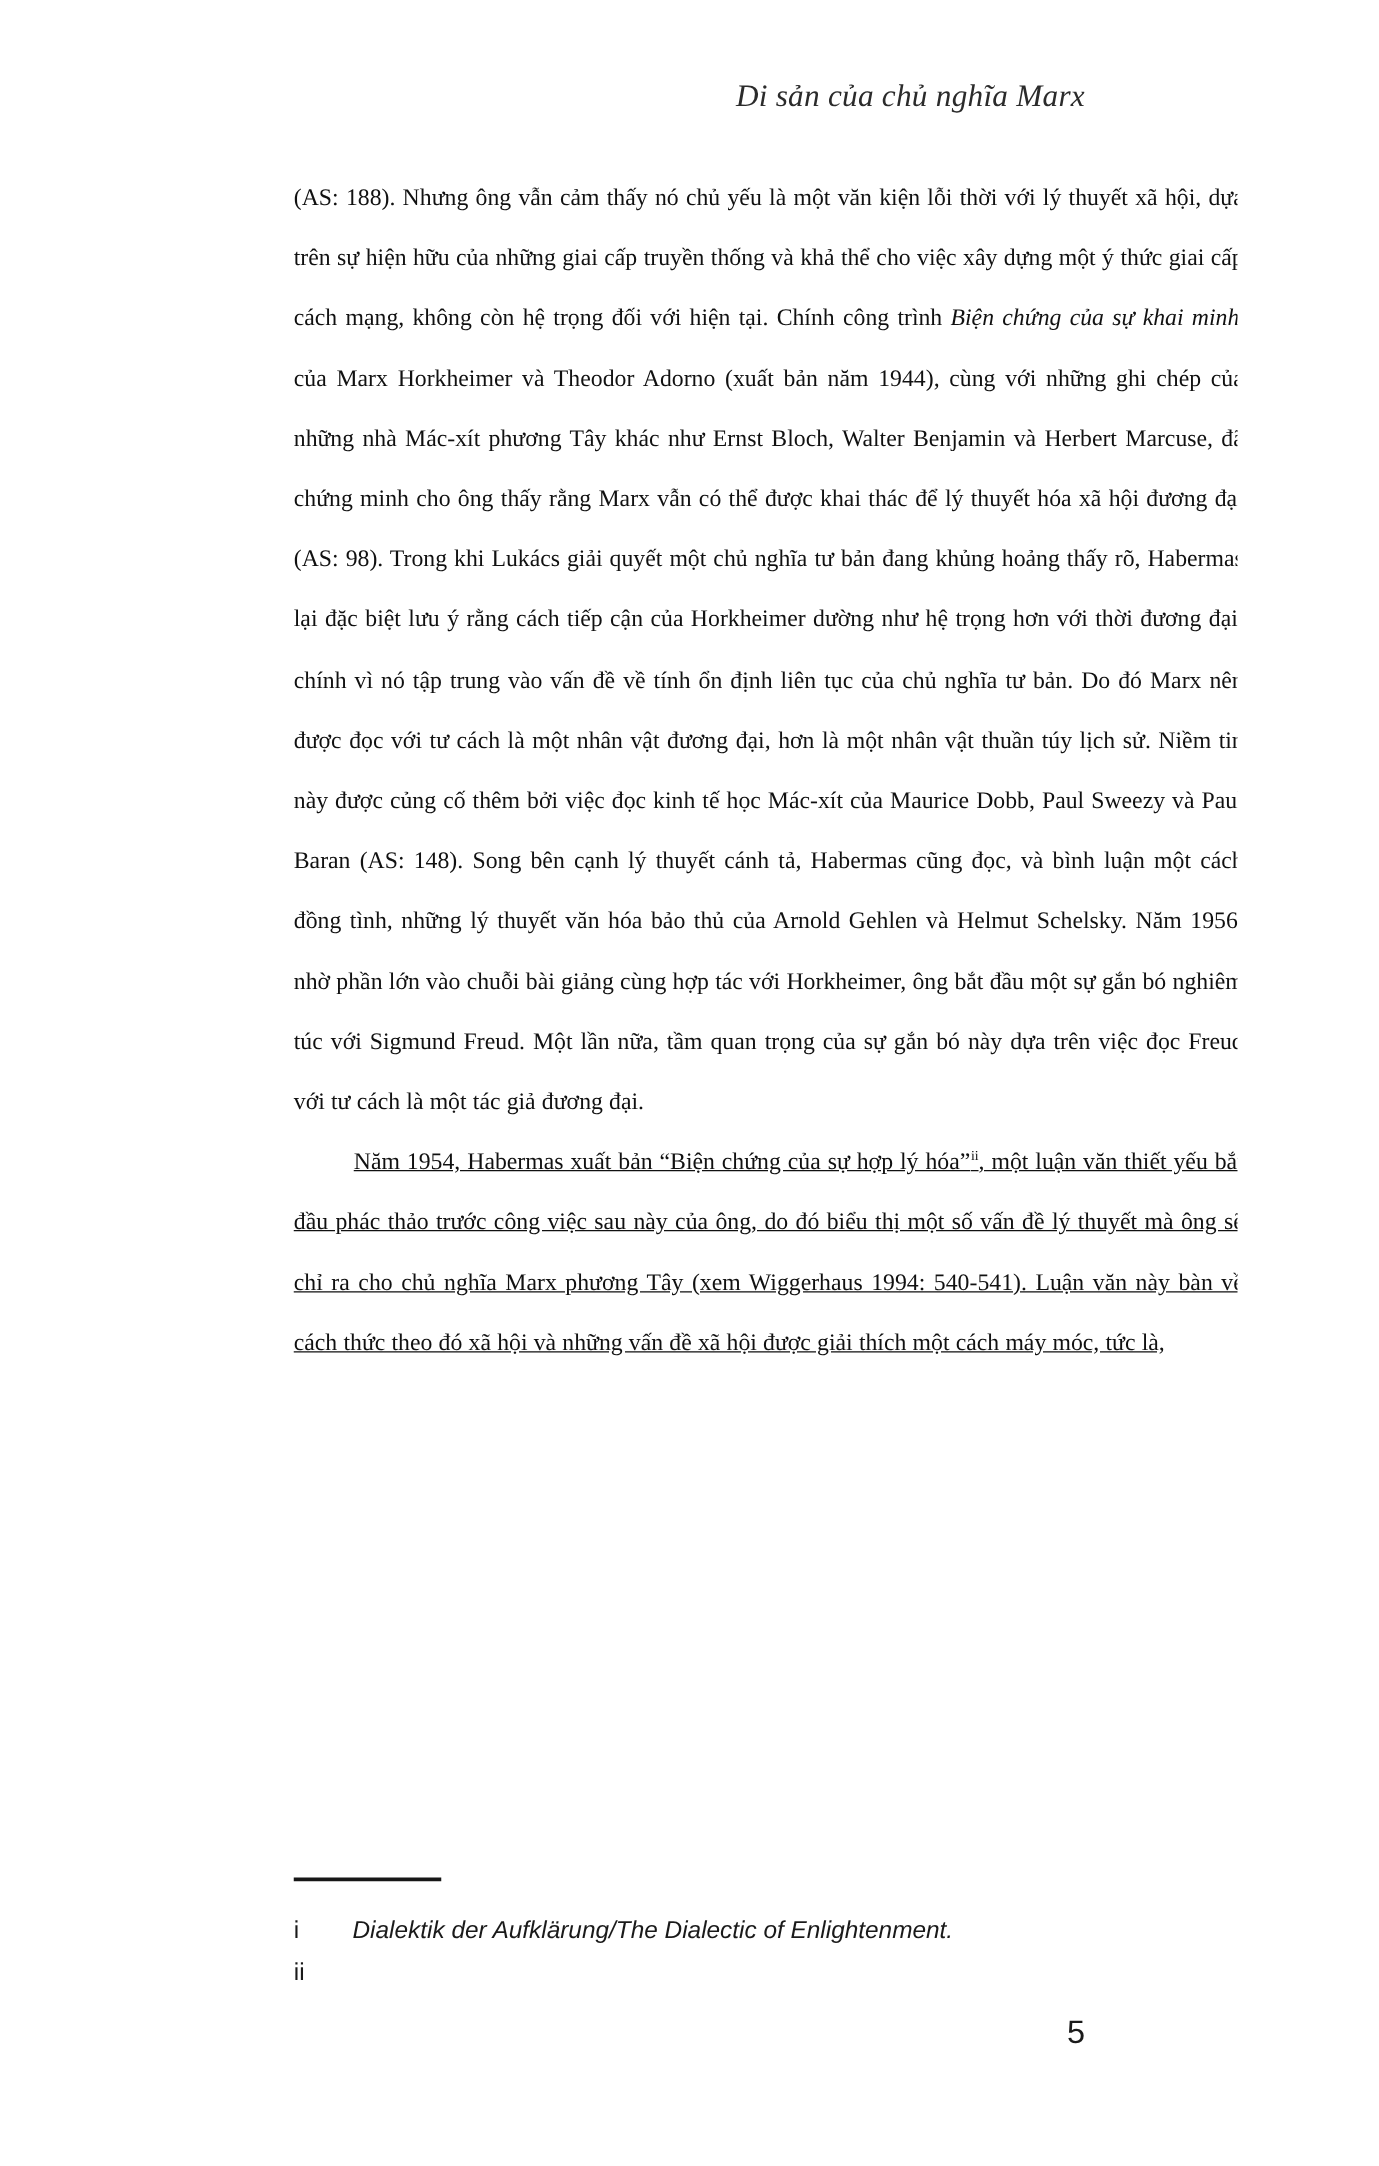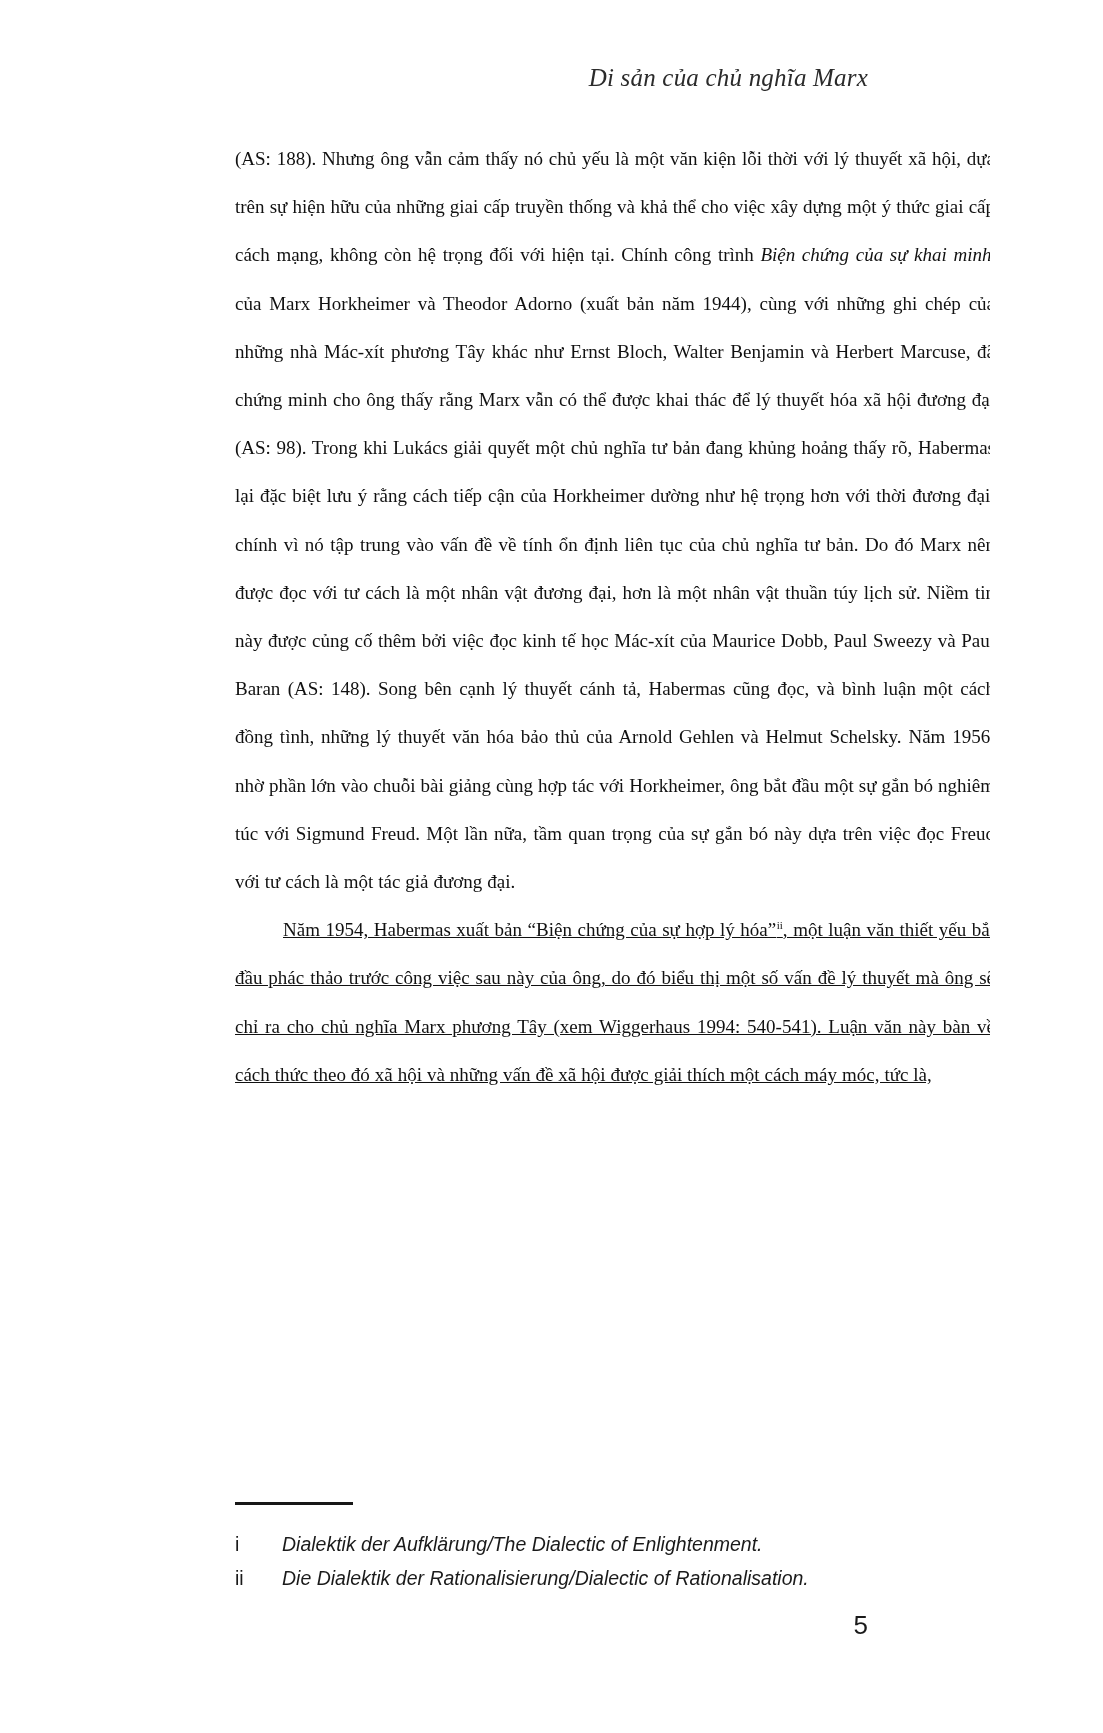--- a/index.html
+++ b/index.html
@@ -129,19 +129,18 @@
   <div class="footnote-area">
     <div class="footnote-rule"></div>
 
     <div class="footnote-row">
       <span class="footnote-marker">i</span>
       <span class="footnote-text">Dialektik der Aufklärung/The Dialectic of Enlightenment.</span>
     </div>
 
     <div class="footnote-row">
       <span class="footnote-marker">ii</span>
-      <span class="footnote-text">Die Dialektik der Rationalisierung/Dialectic of Rationalisation.</span>
     </div>
   </div>
 
   <div class="folio">5</div>
 
 </div>
 
 </body></html>

